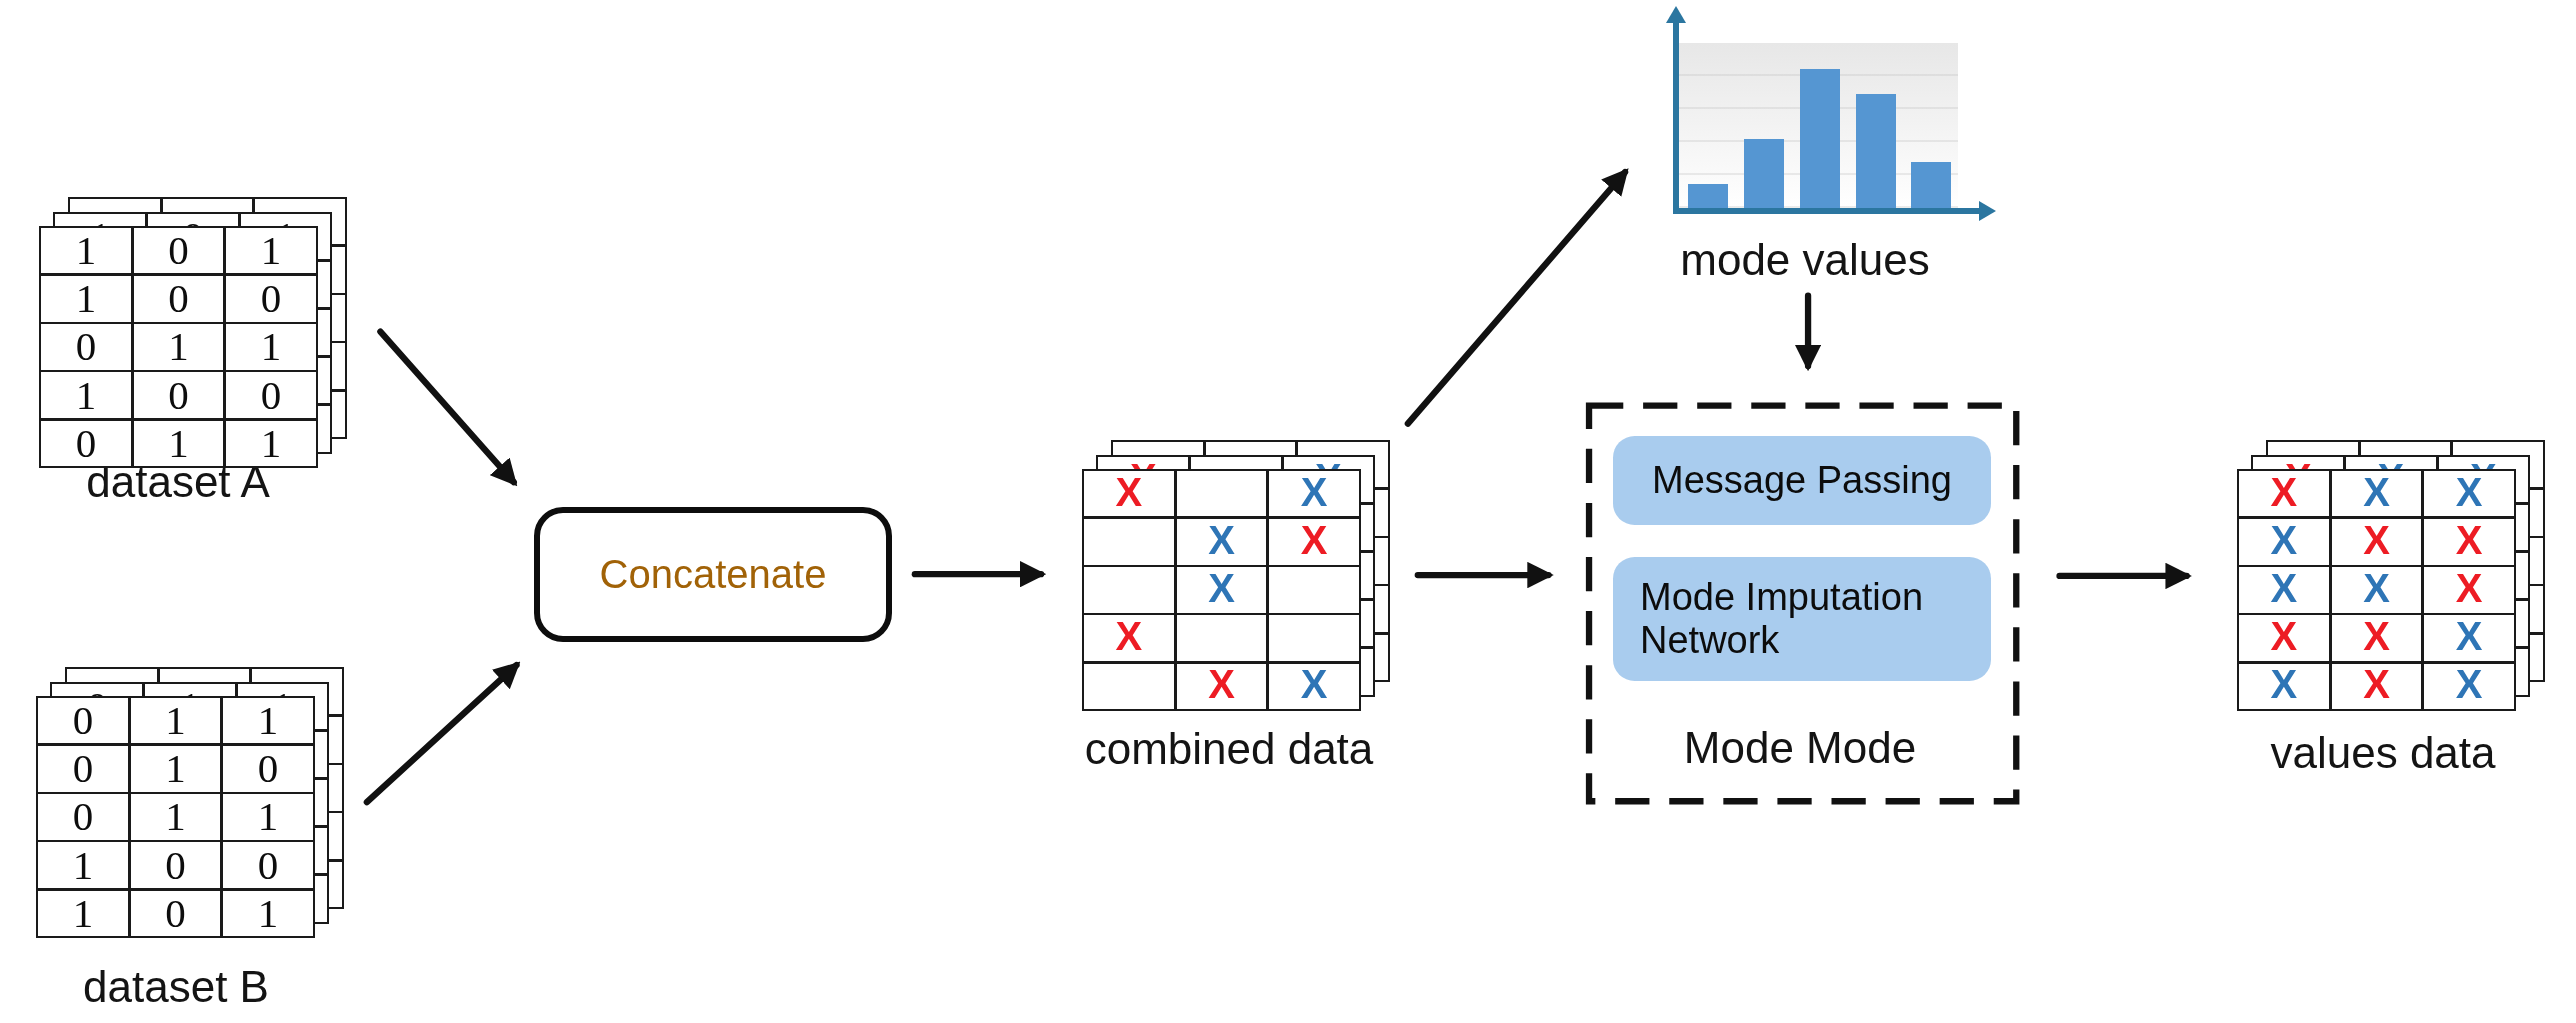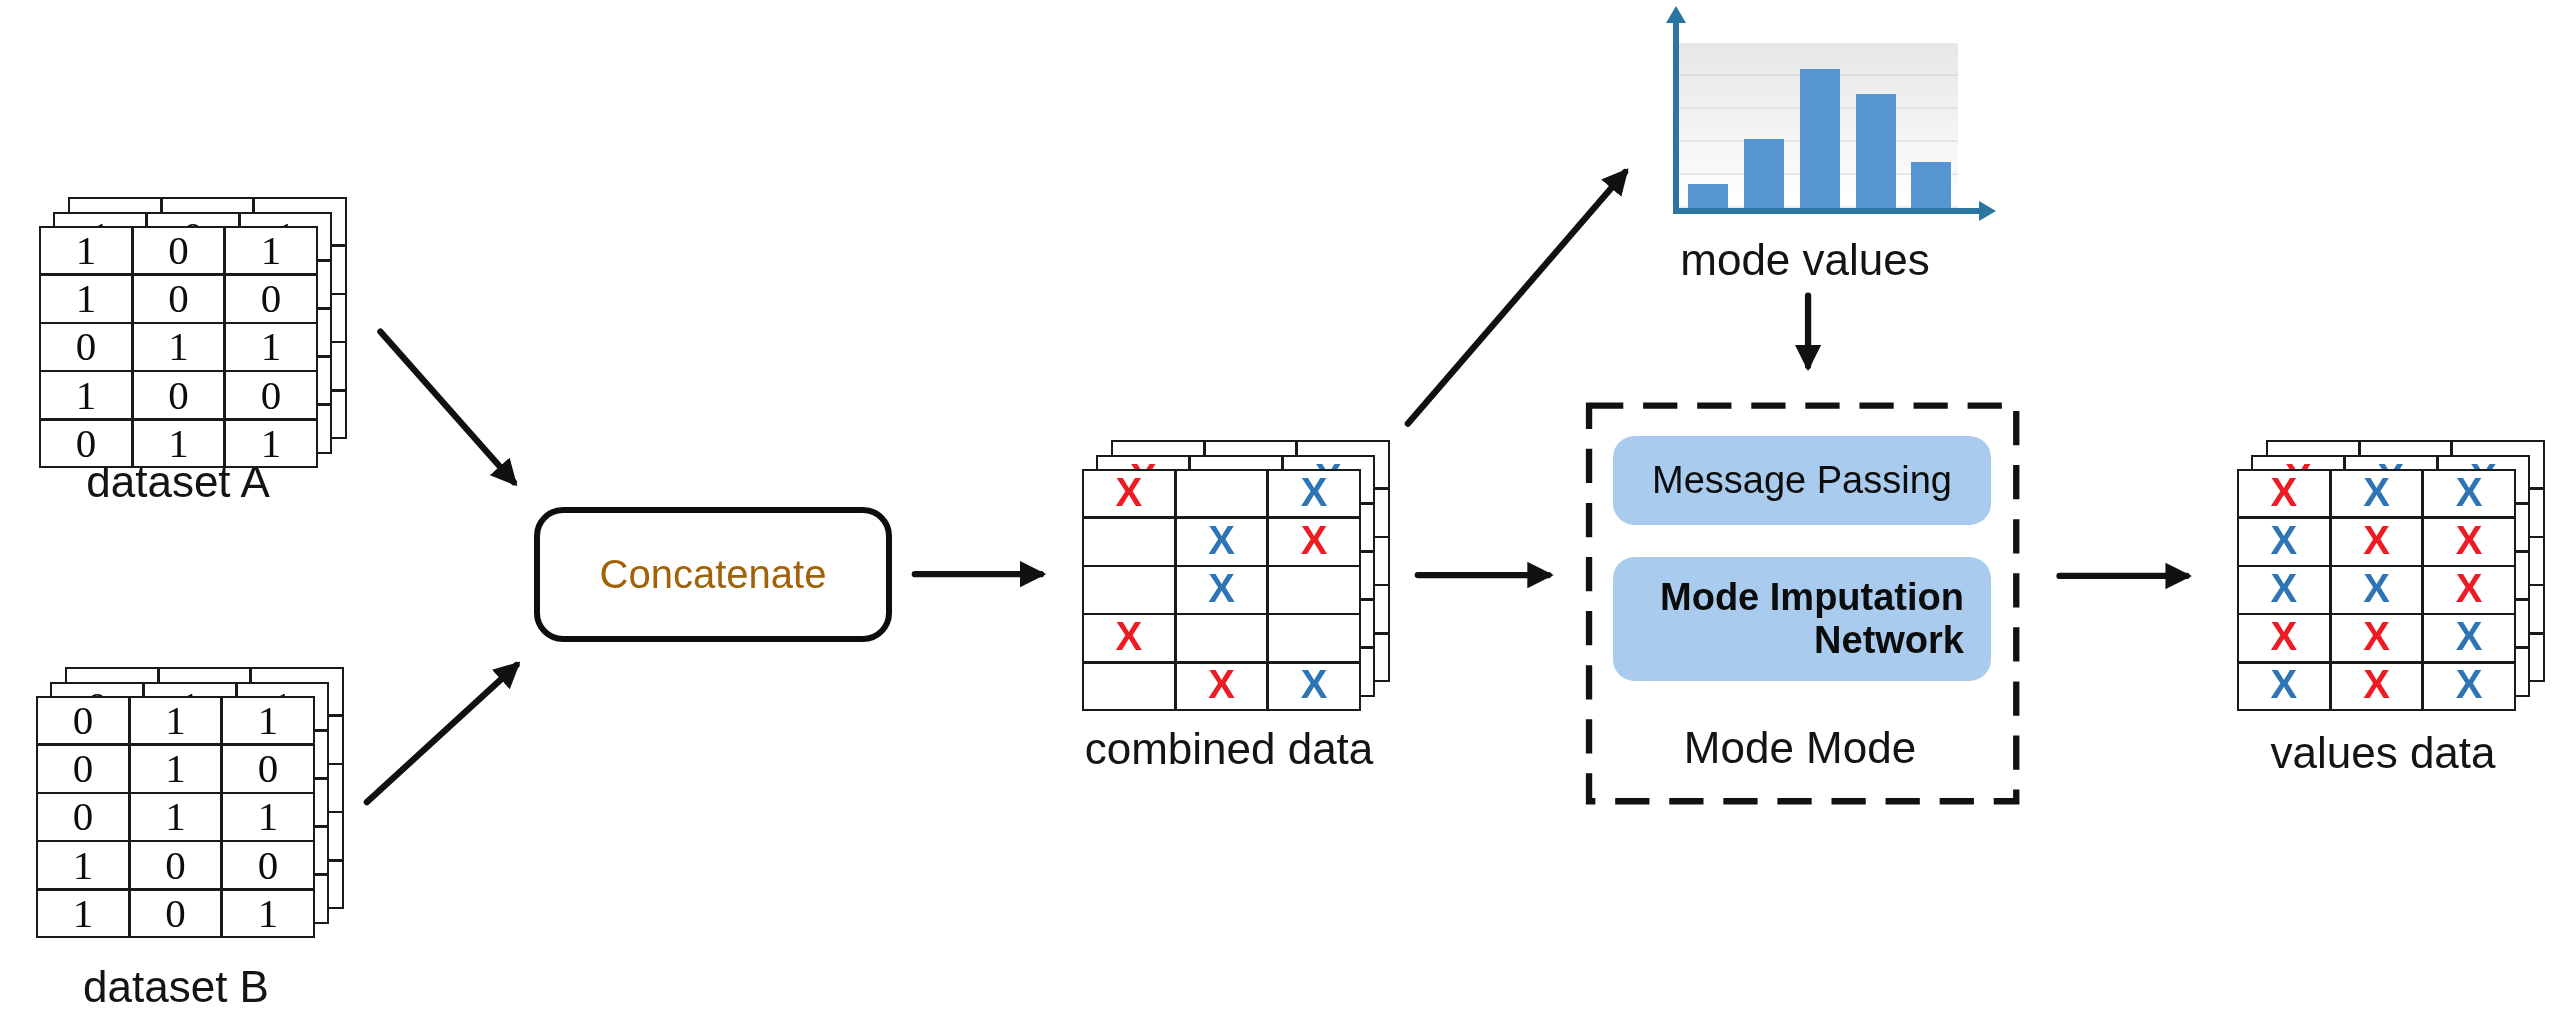--- a/index.html
+++ b/index.html
@@ -72,26 +72,26 @@
     z-index:4;
   }
 
   
   .blue-box{
     position:absolute;left:1613px;width:378px;
     box-sizing:border-box;
     background:var(--box-blue);
     border-radius:21.6px;
     display:flex;align-items:center;justify-content:center;
-    text-align:right;
+    text-align:left;
     font-size:38px;line-height:43px;color:#0c0c0c;
     z-index:4;
   }
   .mp-box{top:436px;height:89px;}
-  .min-box{top:557px;height:124px;padding:17px 27px;font-weight:bold;}
+  .min-box{top:557px;height:124px;padding:17px 27px;}
 
   
   .chart{position:absolute;left:1669px;top:12.6px;width:326px;height:211px;z-index:3;}
   .chart .plot{
     position:absolute;left:9px;top:30px;width:280px;height:165px;
     background:
       repeating-linear-gradient(to top, rgba(190,190,190,0.30) 0 1.8px, rgba(0,0,0,0) 1.8px 33px),
       linear-gradient(180deg,#e7e7e7 0%,#f4f4f4 55%,#ffffff 100%);
   }
   .chart .bar{

